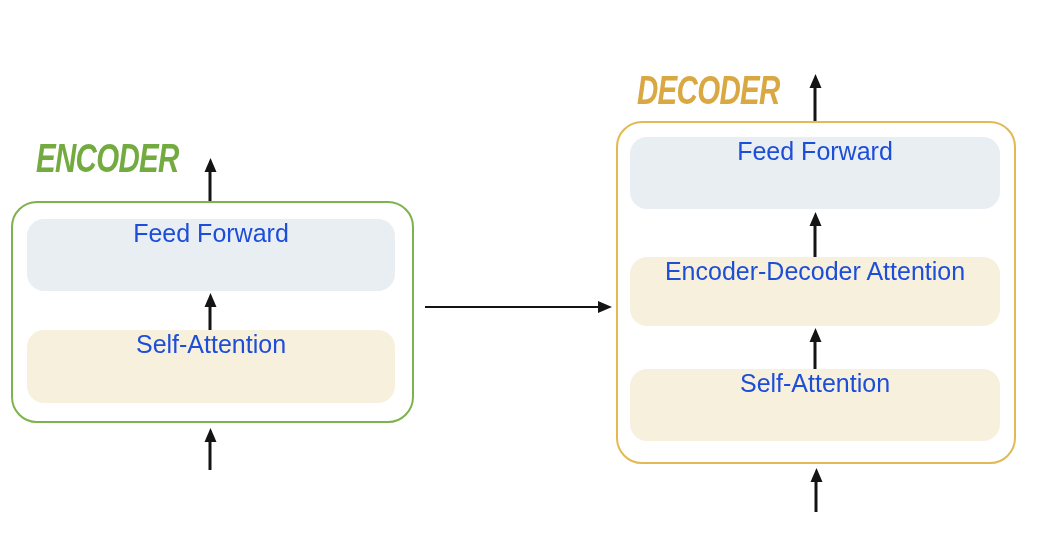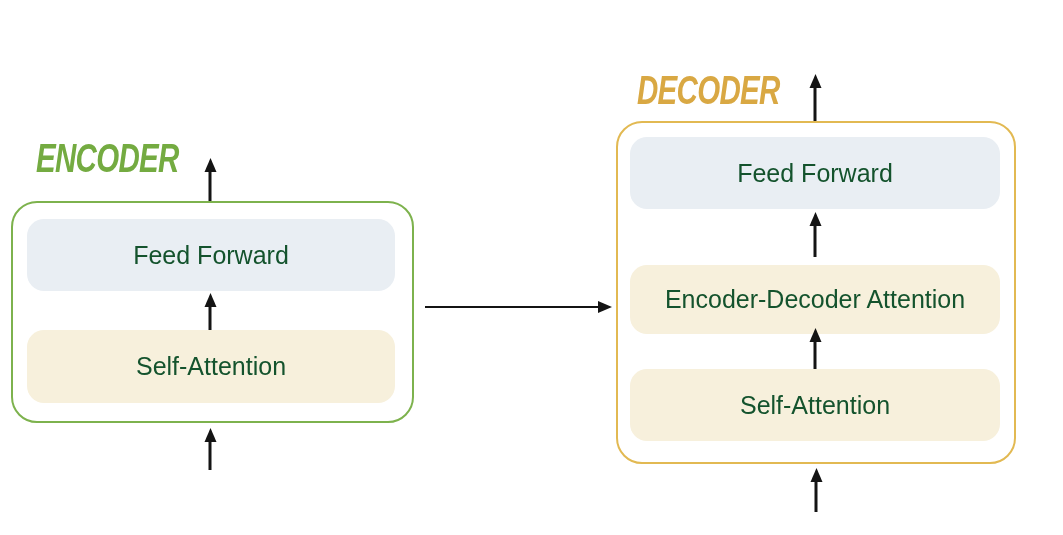--- a/index.html
+++ b/index.html
@@ -43,33 +43,33 @@
     left:616px; top:121px; width:400px; height:343px;
     border:2.5px solid #E2B952;
   }
 
   
   .block{
     position:absolute;
     box-sizing:border-box;
     border-radius:17px;
     display:flex;
-    align-items:center;
+    align-items:flex-start;
     justify-content:center;
     font-size:25px;
-    color:#14532d;
+    color:#1d4ed8;
     white-space:nowrap;
   }
   .fill-ff{ background:#E9EEF3; }
   .fill-attn{ background:#F7F0DC; }
 
   .enc-ff { left:27px;  top:219px; width:368px; height:72px; }
   .enc-sa { left:27px;  top:330px; width:368px; height:73px; }
   .dec-ff { left:630px; top:137px; width:370px; height:72px; }
-  .dec-eda{ left:630px; top:257px; width:370px; height:69px;margin-top:8px; }
+  .dec-eda{ left:630px; top:257px; width:370px; height:69px; }
   .dec-sa { left:630px; top:369px; width:370px; height:72px; }
 
   
   .arrow-v{
     position:absolute;
     width:13px;
     transform:translateX(-50%);
     display:flex;
     flex-direction:column;
     align-items:center;

